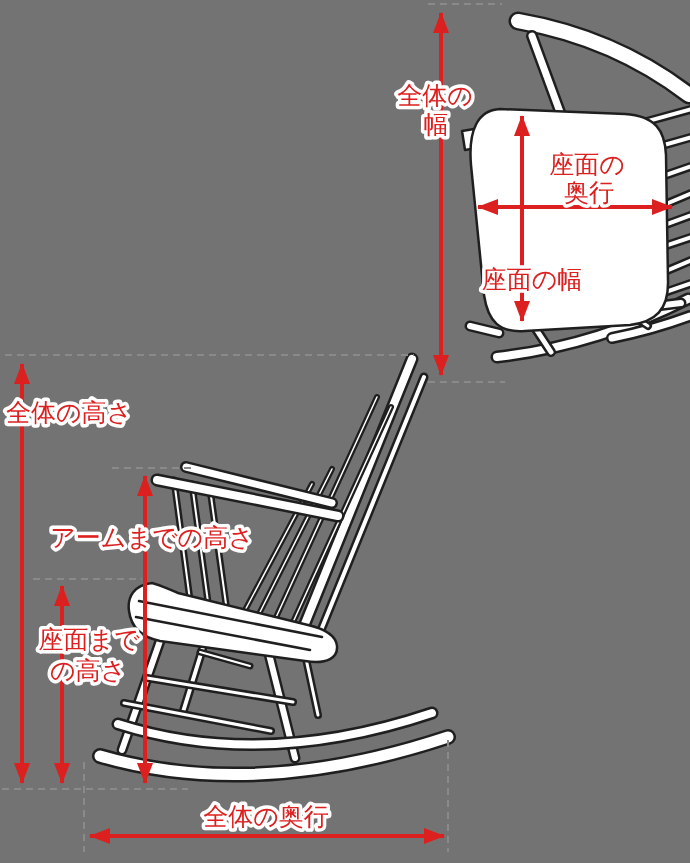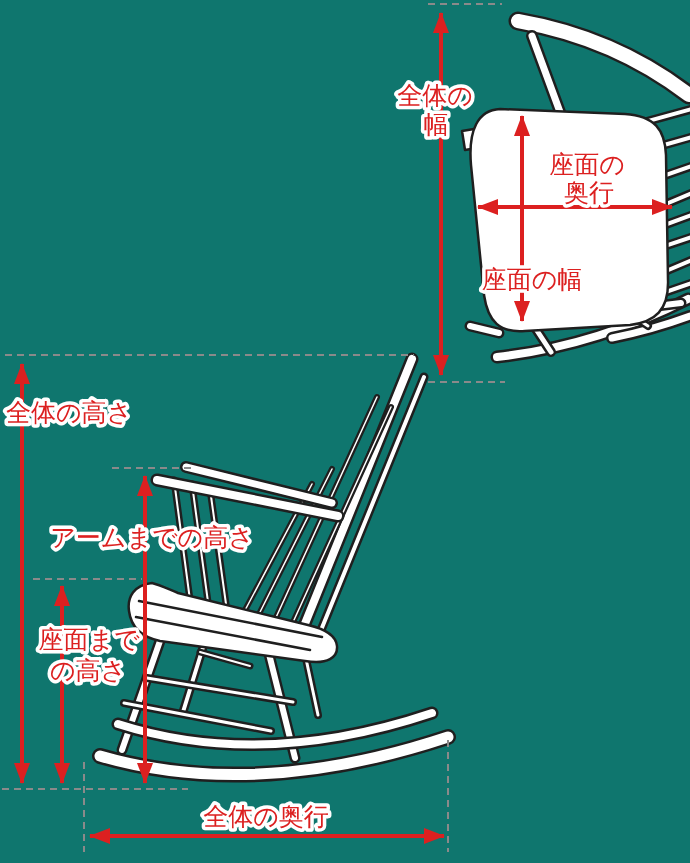--- a/index.html
+++ b/index.html
@@ -1,17 +1,17 @@
 <!DOCTYPE html>
 <html><head>
 <meta charset="utf-8">
 <style>
   html,body { margin:0; padding:0; background:#ffffff; }
   .canvas {
-    position:relative; width:690px; height:863px; background:#0f766e;
+    position:relative; width:690px; height:863px; background:#737373;
     font-family:"Liberation Sans", sans-serif; overflow:hidden;
   }
   svg { display:block; }
   .lbl {
     fill:#dc2020;
     font-family:"Liberation Sans", sans-serif;
     font-size:25px;
     text-anchor:middle;
     paint-order:stroke;
     stroke:#ffffff;

